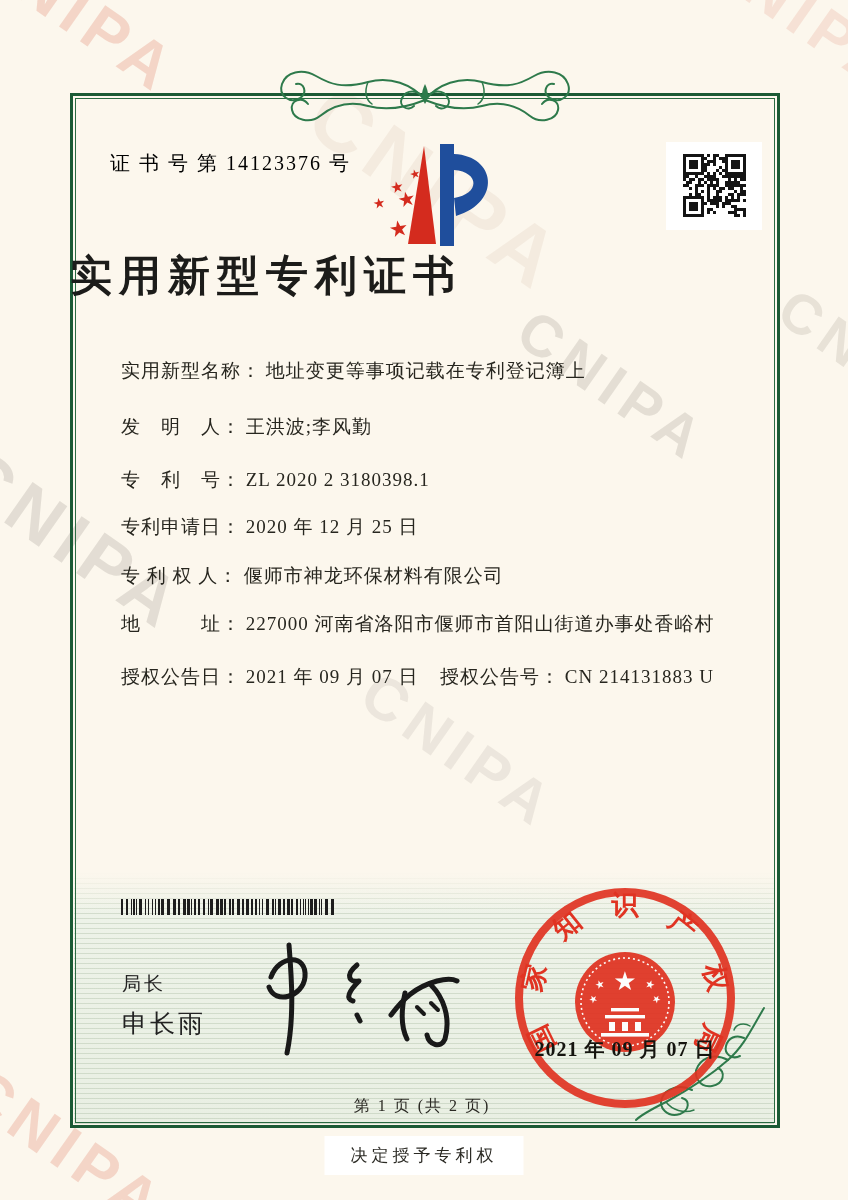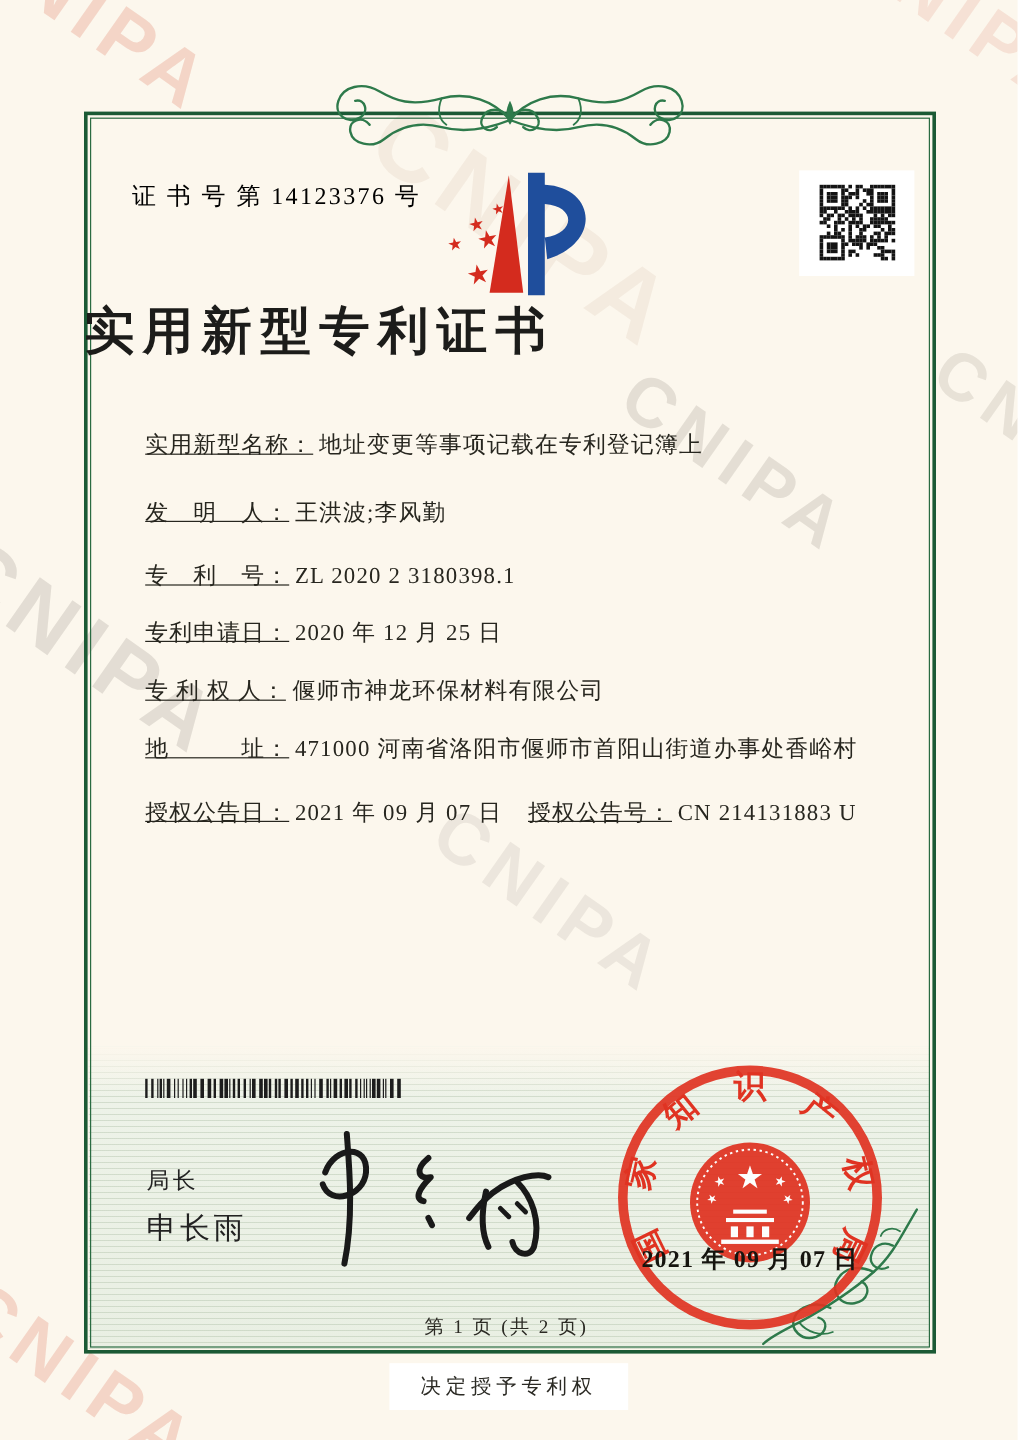--- a/index.html
+++ b/index.html
@@ -24,21 +24,21 @@
           repeating-linear-gradient(0deg, rgba(148,170,140,0.30) 0 1px, rgba(0,0,0,0) 1px 5px),
           linear-gradient(#eef3e9,#e9efe3);}
   .band::before{content:"";position:absolute;left:0;top:0;right:0;height:42px;
         background:linear-gradient(#fcf7ed,rgba(252,247,237,0));}
 
   .certno{position:absolute;left:110px;top:150px;font-size:20px;color:#000000;letter-spacing:2px;}
   .title{position:absolute;left:70px;top:248px;width:704px;text-align:left;
          font-size:42px;font-weight:bold;color:#1c1c1a;letter-spacing:7px;}
 
   .row{position:absolute;left:121px;width:640px;font-size:19px;color:#27261f;}
-  .flabel{display:inline-block;min-width:118px;letter-spacing:1px;text-decoration:underline;}
+  .flabel{display:inline-block;min-width:118px;letter-spacing:1px;}
   .fvalue{letter-spacing:1px;}
   .pair2{position:absolute;left:319px;top:0;}
 
   .paras{position:absolute;left:95px;top:701px;width:666px;font-size:18px;line-height:34px;
          color:#2b2a24;text-align:justify;}
   .paras p{margin:0;text-indent:2em;}
 
   .barcode{position:absolute;left:121px;top:899px;height:16px;display:flex;align-items:stretch;}
   .barcode div{background:#1d1d1d;}
 
@@ -584,21 +584,21 @@
   <div class="row" style="top:514px">
     <span class="flabel">专利申请日：</span>
     <span class="fvalue">2020 年 12 月 25 日</span>
   </div>
   <div class="row" style="top:563px">
     <span class="flabel">专 利 权 人：</span>
     <span class="fvalue">偃师市神龙环保材料有限公司</span>
   </div>
   <div class="row" style="top:611px">
     <span class="flabel">地　　　址：</span>
-    <span class="fvalue">471000 河南省洛阳市偃师市首阳山街道办事处香峪村</span>
+    <span class="fvalue">227000 河南省洛阳市偃师市首阳山街道办事处香峪村</span>
   </div>
   <div class="row" style="top:664px">
     <span class="flabel">授权公告日：</span>
     <span class="fvalue">2021 年 09 月 07 日</span>
     <span class="pair2">
       <span class="flabel" style="min-width:0">授权公告号：</span>
       <span class="fvalue">CN 214131883 U</span>
     </span>
   </div>
 

